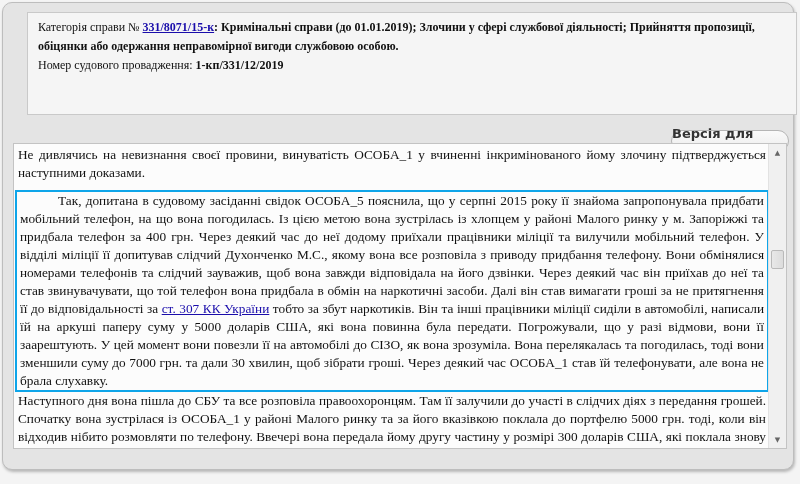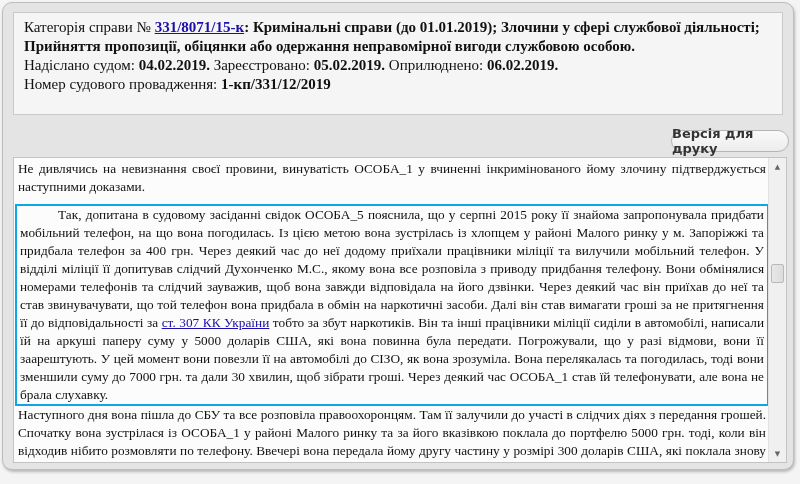--- a/index.html
+++ b/index.html
@@ -11,42 +11,42 @@
     position:relative;
   }
   .outer {
     position:absolute; left:2px; top:2px; width:790px; height:466px;
     background:#e4e4e4;
     border:1px solid #bdbdbd;
     border-radius:10px;
     box-shadow: 1px 2px 3px rgba(0,0,0,0.25);
   }
   .info-box {
-    position:absolute; left:10px; top:9px; width:770px; height:103px;
+    position:absolute; left:24px; top:9px; width:770px; height:103px;
     background:#f5f5f5;
     border:1px solid #c9c9c9;
     box-sizing:border-box;
     padding:5px 10px 0 10px;
-    font-size:15px;
+    font-size:12px;
   }
   .info-line { line-height:19px; white-space:nowrap; }
   .info-line.wrap { white-space:normal; line-height:19px; }
   .info-line b { font-weight:bold; }
   .info-line a { color:#1a0dab; text-decoration:underline; font-weight:bold; }
   .print-btn {
     position:absolute; left:668px; top:127px; width:118px; height:22px;
     border:1px solid #b5b5b5; border-radius:11px;
     background:linear-gradient(#fafafa,#ececec);
     font-family:"DejaVu Sans","Liberation Sans",sans-serif;
     font-weight:bold; font-size:13px; color:#333;
     display:flex; align-items:center; justify-content:center;
     box-sizing:border-box; cursor:pointer;
   }
   .text-area {
-    position:absolute; left:10px; top:154px; width:774px; height:306px;
+    position:absolute; left:10px; top:140px; width:774px; height:306px;
     background:#fcfcfc;
     border:1px solid #c3c3c3;
     box-sizing:border-box;
     overflow:hidden;
     padding-left:44px;
   }
   .text-content {
     position:absolute; left:4px; top:2px; width:748px;
     font-size:13.3px; line-height:18px;
     text-align:justify;
@@ -82,28 +82,20 @@
 <body>
 
 <div class="outer">
 
   <div class="info-box">
     <div class="info-line wrap">
       <span>Категорія справи №</span>
       <a href="#">331/8071/15-к</a><b>: Кримінальні справи (до 01.01.2019); Злочини у сфері службової діяльності; Прийняття пропозиції, обіцянки або одержання неправомірної вигоди службовою особою.</b>
     </div>
     <div class="info-line">
-      <span>Надіслано судом:</span>
-      <b>04.02.2019.</b>
-      <span>Зареєстровано:</span>
-      <b>05.02.2019.</b>
-      <span>Оприлюднено:</span>
-      <b>06.02.2019.</b>
-    </div>
-    <div class="info-line">
       <span>Номер судового провадження:</span>
       <b>1-кп/331/12/2019</b>
     </div>
   </div>
 
   <div class="print-btn">Версія для друку</div>
 
   <div class="text-area">
     <div class="text-content">
       <p class="intro">Не дивлячись на невизнання своєї провини, винуватість ОСОБА_1 у вчиненні інкримінованого йому злочину підтверджується наступними доказами.</p>

